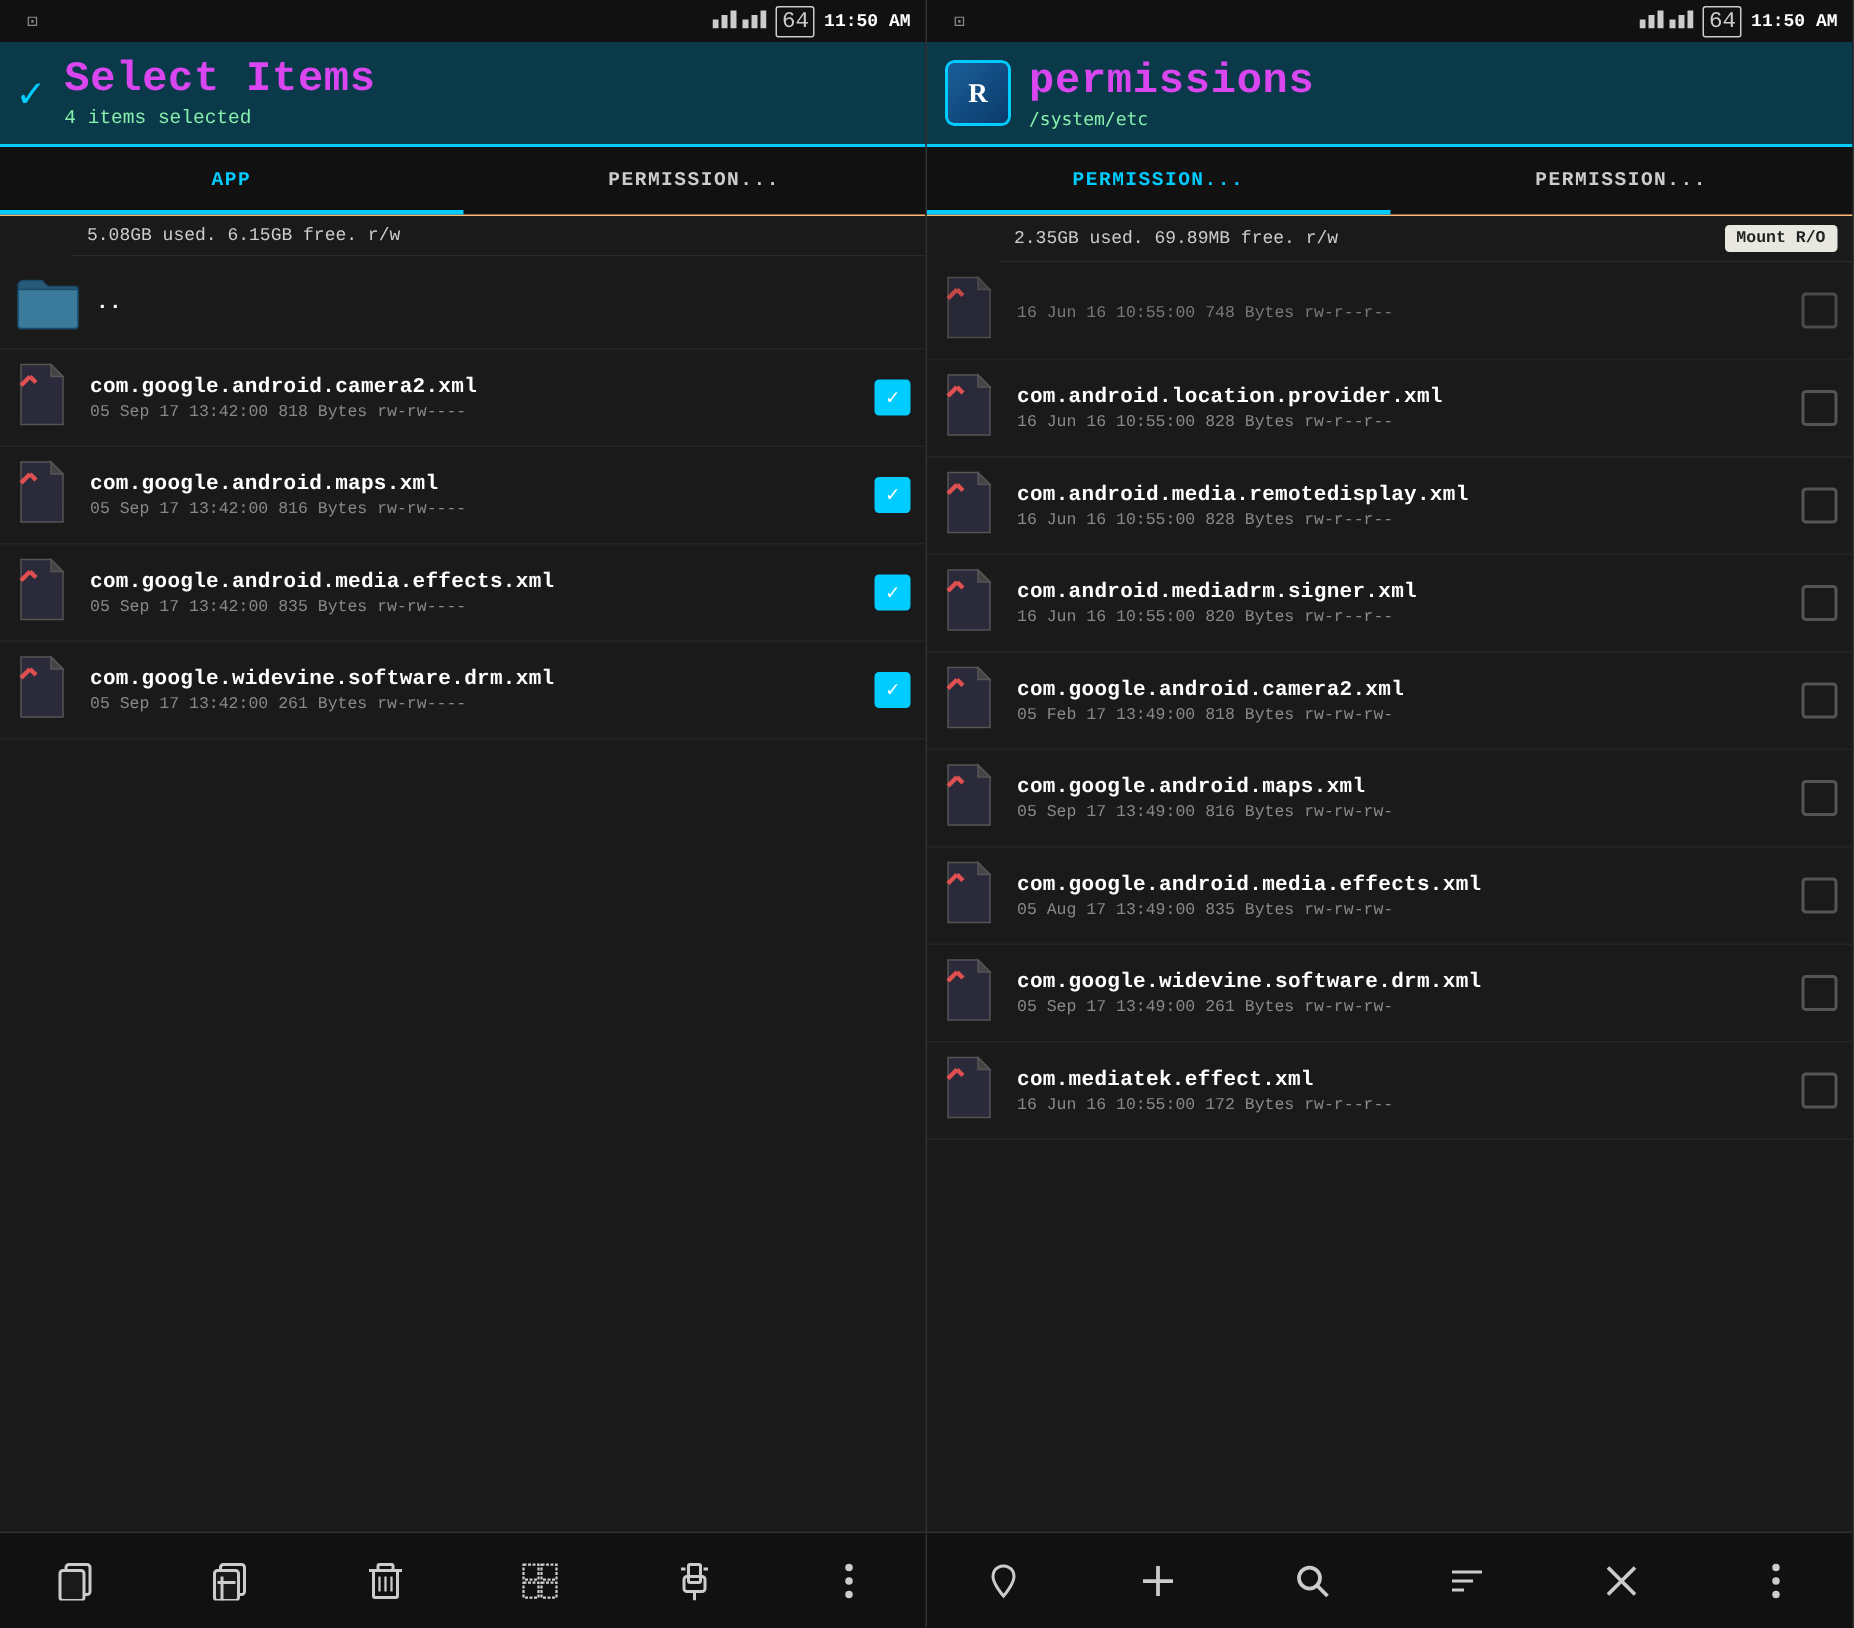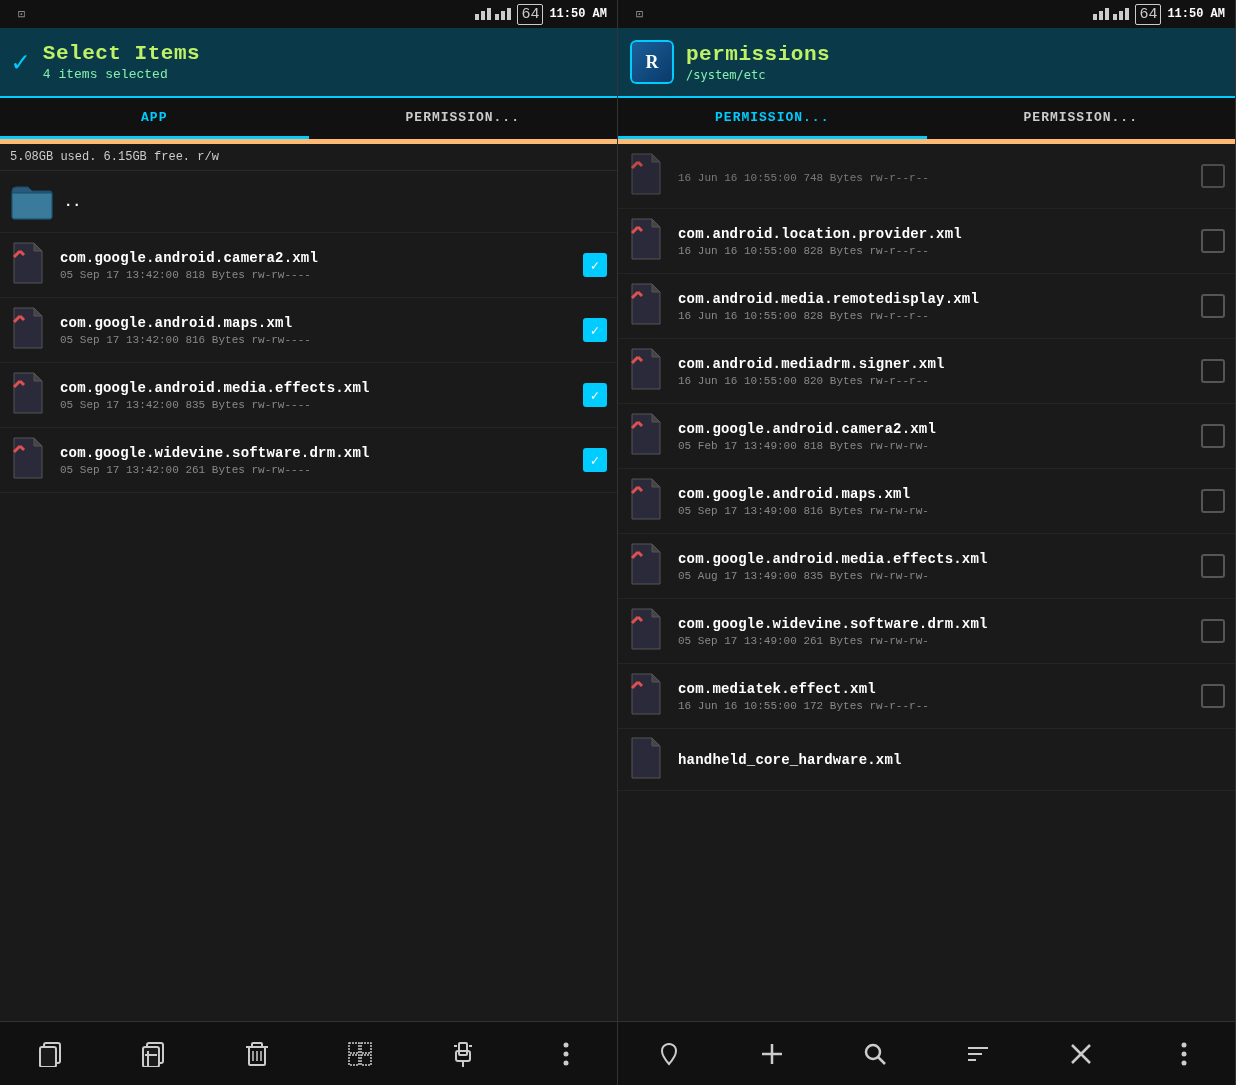--- a/index.html
+++ b/index.html
@@ -69,22 +69,22 @@
       color: #0cf;
       font-size: 28px;
       margin-right: 14px;
       font-weight: bold;
     }
     .header-titles {
       display: flex;
       flex-direction: column;
     }
     .header-title {
-      color: #bef264;
-      font-size: 21px;
+      color: #d946ef;
+      font-size: 28px;
       font-weight: bold;
       letter-spacing: 0.5px;
     }
     .header-subtitle {
       color: #86efac;
       font-size: 13px;
       margin-top: 2px;
     }
     .header-icon {
       width: 44px;
@@ -105,21 +105,21 @@
       color: #0cf;
       border-radius: 6px;
       border: 2px solid #0cf;
     }
 
     
     .tabs {
       background: #111;
       display: flex;
       height: 46px;
-      border-bottom: 5px solid #fdba74;
+      border-bottom: 1px solid #fdba74;
     }
     .tab {
       flex: 1;
       display: flex;
       align-items: center;
       justify-content: center;
       color: #ccc;
       font-size: 13px;
       font-weight: bold;
       letter-spacing: 1px;
@@ -135,20 +135,21 @@
     
     .storage-info {
       background: #1a1a1a;
       color: #ccc;
       font-size: 12px;
       padding: 6px 10px;
       border-bottom: 1px solid #2a2a2a;
       display: flex;
       align-items: center;
       gap: 8px;
+      margin-left: 48px;
     }
     .mount-btn {
       margin-left: auto;
       background: #e8e8e0;
       color: #222;
       font-size: 11px;
       padding: 3px 8px;
       border-radius: 3px;
       font-weight: bold;
       cursor: pointer;
@@ -445,20 +446,24 @@
       <span class="header-title">permissions</span>
       <span class="header-subtitle" style="font-family: monospace; font-size:12px;">/system/etc</span>
     </div>
   </div>
 
   <div class="tabs">
     <div class="tab active">PERMISSION...</div>
     <div class="tab">PERMISSION...</div>
   </div>
 
+  <div class="storage-info">
+    <span>2.35GB used. 69.89MB free. r/w</span>
+    <div class="mount-btn">Mount R/O</div>
+  </div>
 
   <div class="file-list">
 
     <div class="file-item" style="opacity:0.85">
       <div class="file-icon">
         <svg width="36" height="44" viewBox="0 0 36 44">
           <path d="M4 2 L24 2 L32 10 L32 42 L4 42 Z" fill="#2a2a3a" stroke="#555" stroke-width="1"></path>
           <path d="M24 2 L32 10 L24 10 Z" fill="#444" stroke="#555" stroke-width="1"></path>
           <line x1="4" y1="16" x2="10" y2="10" stroke="#e05050" stroke-width="3"></line>
           <line x1="10" y1="10" x2="14" y2="14" stroke="#e05050" stroke-width="3"></line>
@@ -591,31 +596,20 @@
           <line x1="10" y1="10" x2="14" y2="14" stroke="#e05050" stroke-width="3"></line>
         </svg>
       </div>
       <div class="file-info">
         <span class="file-name">com.mediatek.effect.xml</span>
         <span class="file-meta">16 Jun 16 10:55:00 172 Bytes rw-r--r--</span>
       </div>
       <div class="file-check"></div>
     </div>
 
-    <div class="file-item" style="overflow:hidden; max-height:40px;">
-      <div class="file-icon">
-        <svg width="36" height="44" viewBox="0 0 36 44">
-          <path d="M4 2 L24 2 L32 10 L32 42 L4 42 Z" fill="#2a2a3a" stroke="#555" stroke-width="1"></path>
-          <path d="M24 2 L32 10 L24 10 Z" fill="#444" stroke="#555" stroke-width="1"></path>
-        </svg>
-      </div>
-      <div class="file-info">
-        <span class="file-name">handheld_core_hardware.xml</span>
-      </div>
-    </div>
 
   </div>
 
   <div class="bottom-bar">
     <div class="bottom-btn">
       <svg width="26" height="24" viewBox="0 0 26 24">
         <path d="M13 2 C13 2 6 2 6 9 C6 14 13 22 13 22 C13 22 20 14 20 9 C20 2 13 2 13 2 Z" fill="none" stroke="#ccc" stroke-width="2"></path>
       </svg>
     </div>
     <div class="bottom-btn">

